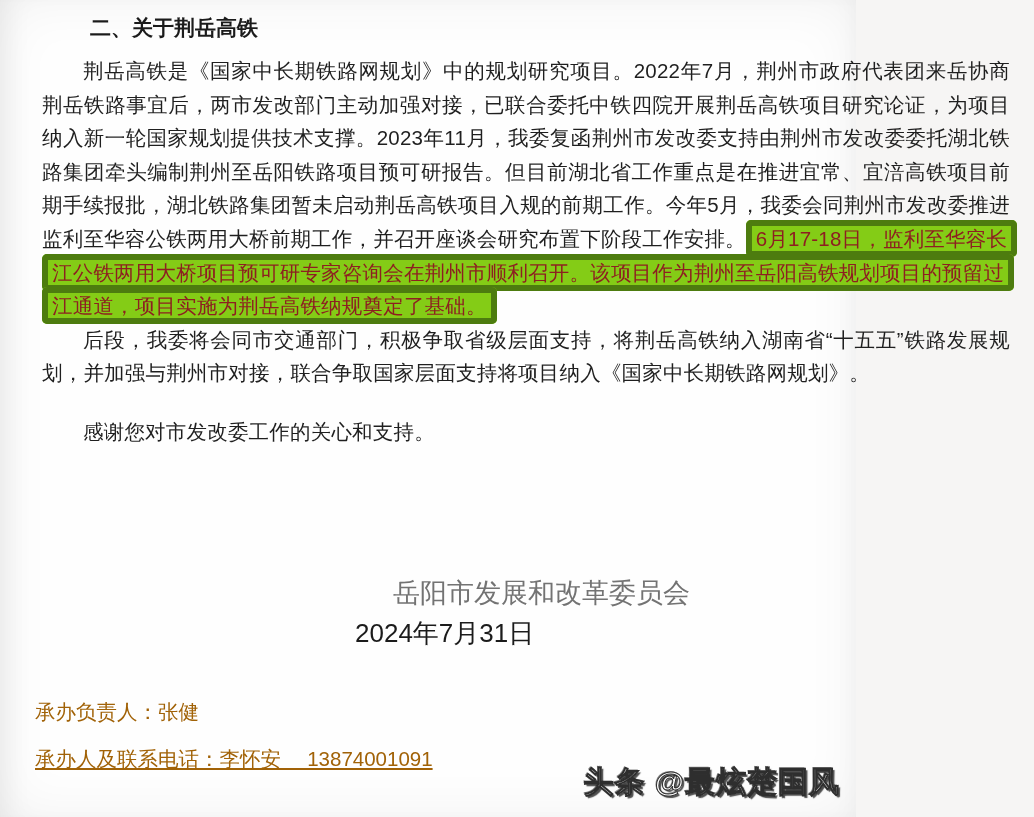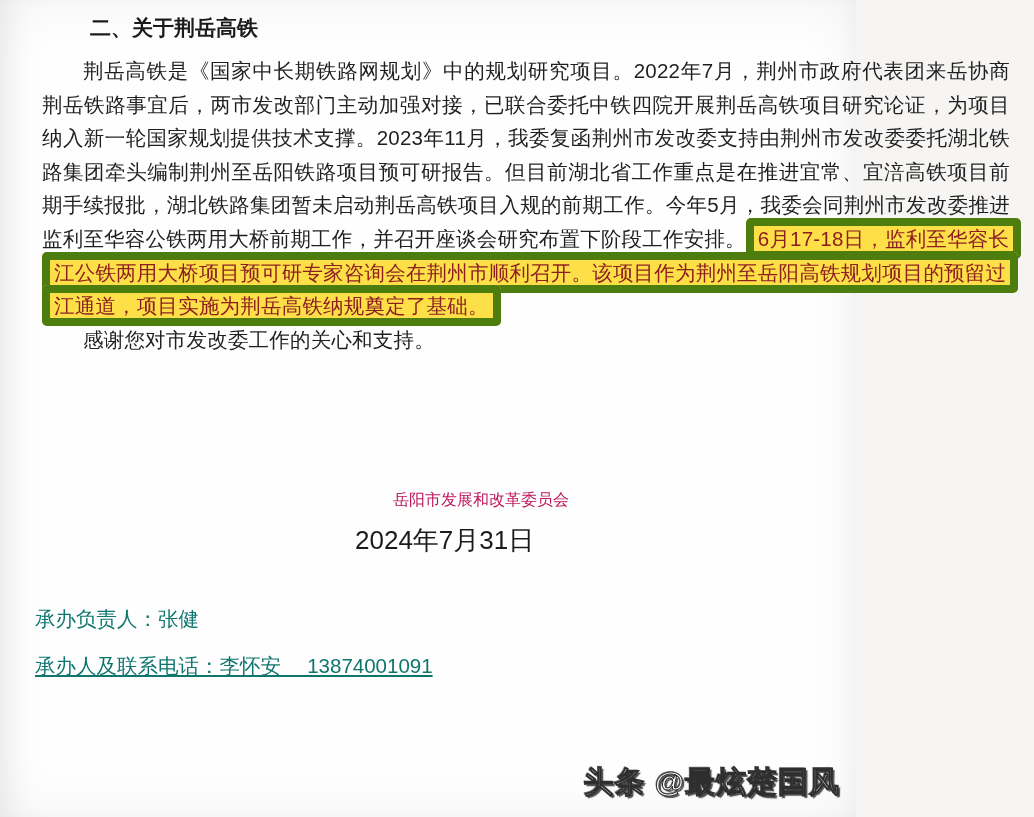--- a/index.html
+++ b/index.html
@@ -42,47 +42,47 @@
     color: #1f1f1f;
   }
   .doc-body p.para {
     margin: 0;
     text-indent: 2em;
   }
   .doc-body p.para:nth-of-type(3) {
     margin-top: 25px;
   }
   .hl {
-    background: #fde047;
+    background: #84cc16;
     color: #8d1f21;
-    border: 8px solid #4d7c0f;
+    border: 6px solid #4d7c0f;
     border-radius: 5px;
     padding: 1px 4px;
     -webkit-box-decoration-break: clone;
     box-decoration-break: clone;
   }
   .sig-org {
     margin-top: 132px;
     padding-left: 351px;
-    font-size: 16px;
+    font-size: 27px;
     line-height: 24px;
-    color: #be185d;
+    color: #737373;
   }
   .sig-date {
     margin-top: 16px;
     padding-left: 313px;
     font-size: 26px;
     line-height: 24px;
     color: #1b1b1b;
   }
   .contact-block {
     margin-top: 55px;
     margin-left: -7px;
     font-size: 20.5px;
-    color: #0f766e;
+    color: #a16207;
   }
   .contact-line {
     line-height: 24px;
   }
   .contact-line + .contact-line {
     margin-top: 23px;
     text-decoration: underline;
   }
   .watermark {
     position: absolute;
@@ -100,20 +100,21 @@
 </style>
 </head>
 <body>
 
 <div class="page">
 
   <h2 class="doc-heading">二、关于荆岳高铁</h2>
 
   <div class="doc-body">
       <p class="para"><span>荆岳高铁是《国家中长期铁路网规划》中的规划研究项目。2022年7月，荆州市政府代表团来岳协商荆岳铁路事宜后，两市发改部门主动加强对接，已联合委托中铁四院开展荆岳高铁项目研究论证，为项目纳入新一轮国家规划提供技术支撑。2023年11月，我委复函荆州市发改委支持由荆州市发改委委托湖北铁路集团牵头编制荆州至岳阳铁路项目预可研报告。但目前湖北省工作重点是在推进宜常、宜涪高铁项目前期手续报批，湖北铁路集团暂未启动荆岳高铁项目入规的前期工作。今年5月，我委会同荆州市发改委推进监利至华容公铁两用大桥前期工作，并召开座谈会研究布置下阶段工作安排。</span><span class="hl">6月17-18日，监利至华容长江公铁两用大桥项目预可研专家咨询会在荆州市顺利召开。该项目作为荆州至岳阳高铁规划项目的预留过江通道，项目实施为荆岳高铁纳规奠定了基础。</span></p>
+      <p class="para"><span>后段，我委将会同市交通部门，积极争取省级层面支持，将荆岳高铁纳入湖南省“十五五”铁路发展规划，并加强与荆州市对接，联合争取国家层面支持将项目纳入《国家中长期铁路网规划》。</span></p>
       <p class="para"><span>感谢您对市发改委工作的关心和支持。</span></p>
     </div>
 
   <div class="sig-org">岳阳市发展和改革委员会</div>
 
   <div class="sig-date">2024年7月31日</div>
 
   <div class="contact-block">
     <div class="contact-line">承办负责人：张健</div>
     <div class="contact-line">承办人及联系电话：李怀安　 13874001091</div>

